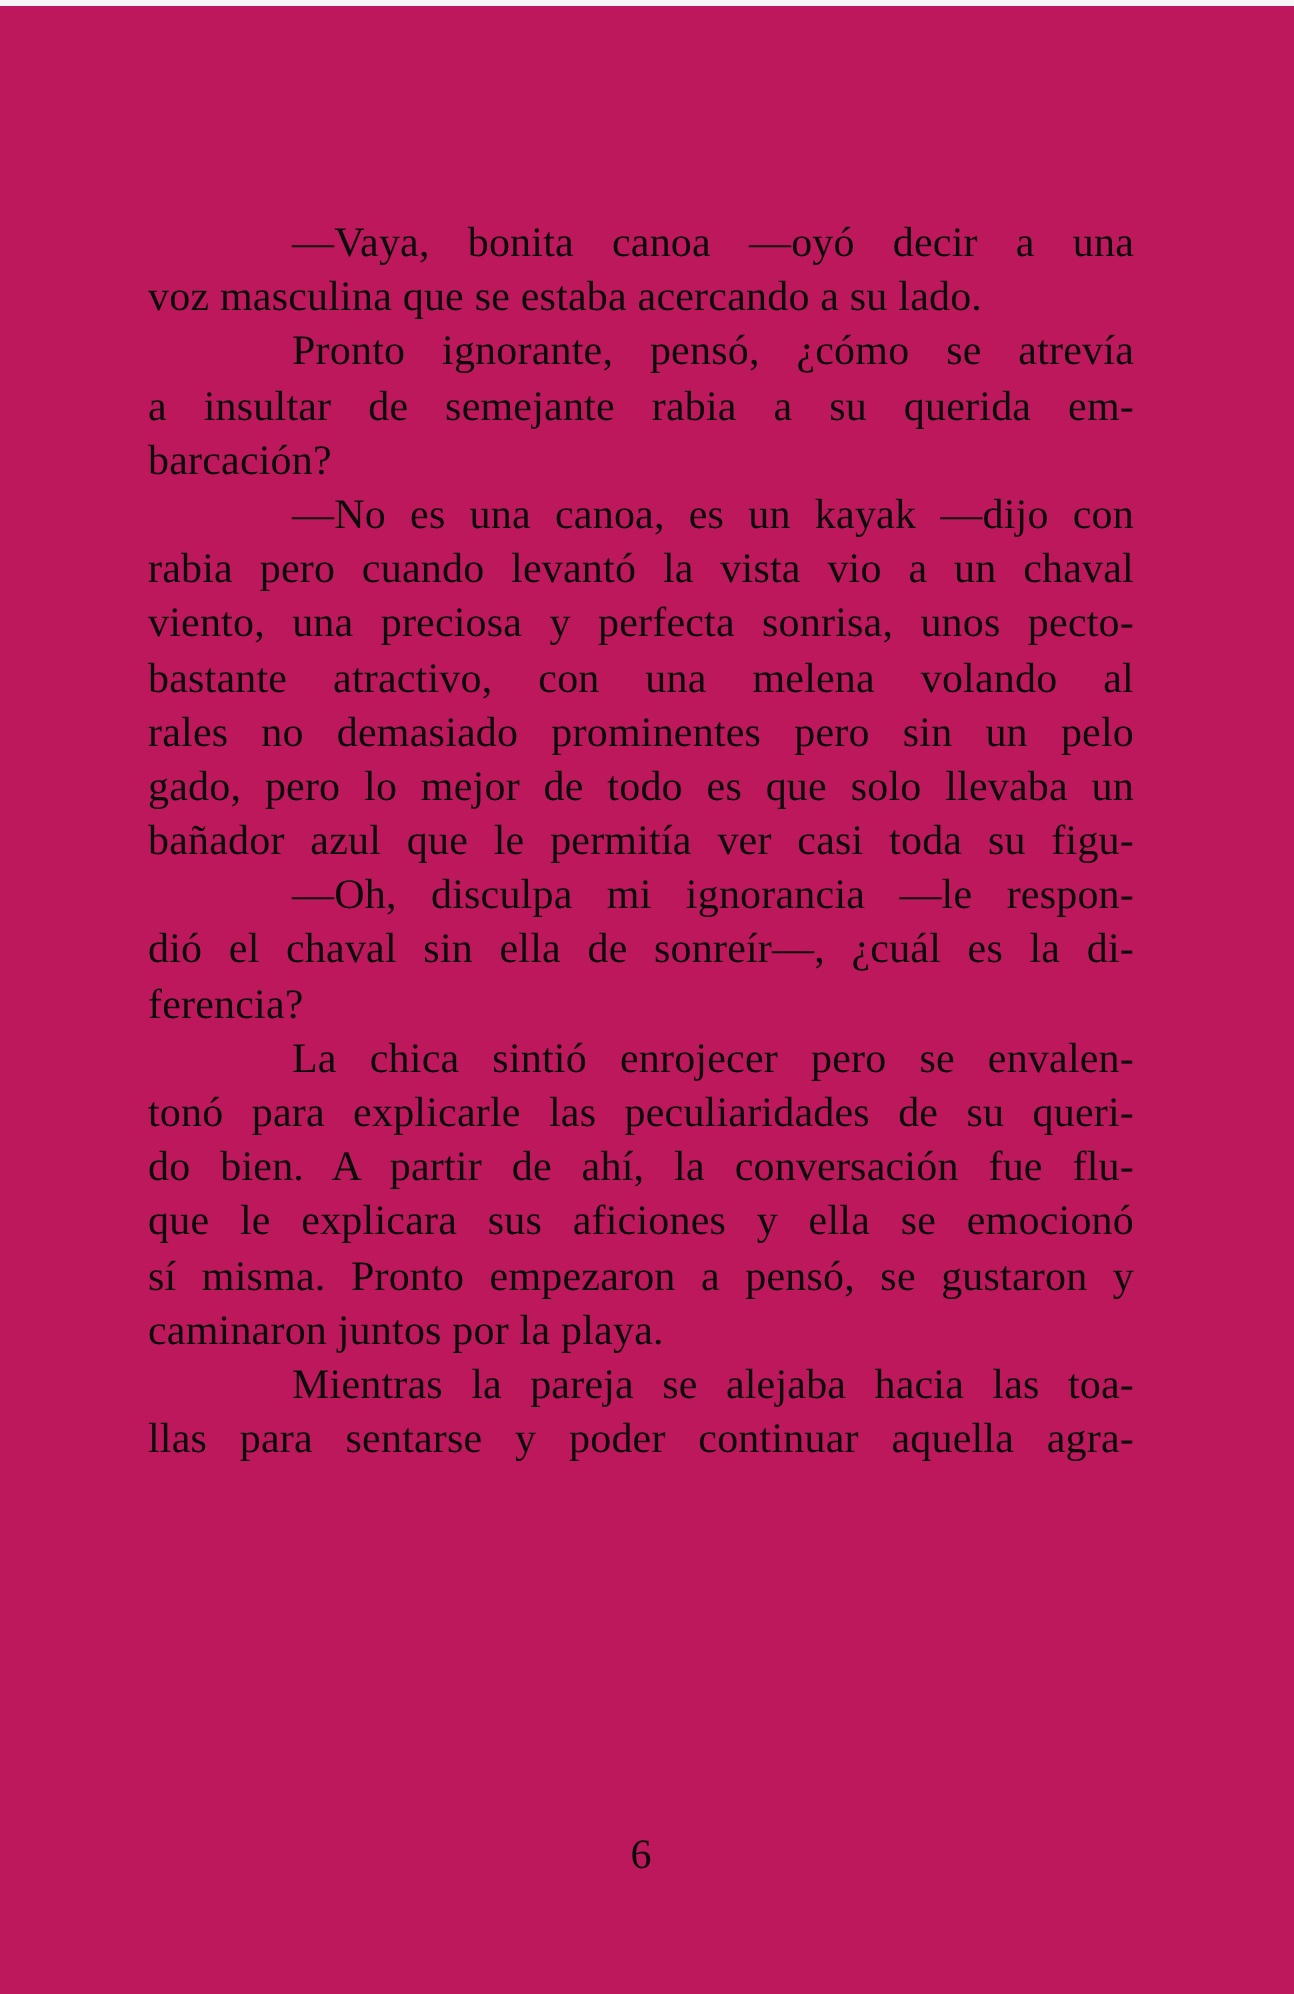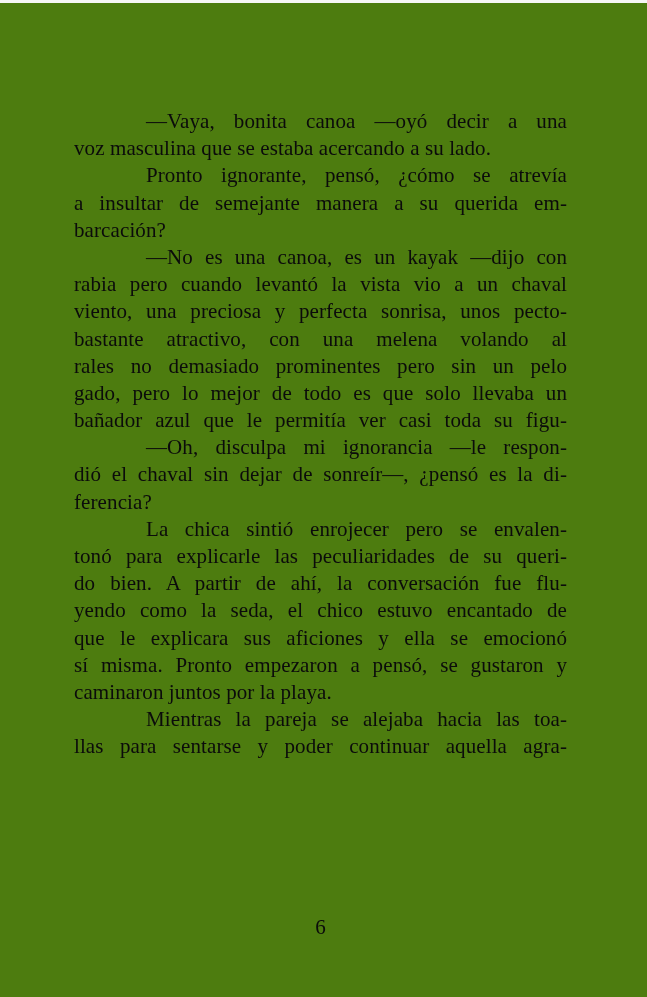--- a/index.html
+++ b/index.html
@@ -4,21 +4,21 @@
 <style>
   html, body {
     margin: 0;
     padding: 0;
     background: #ffffff;
   }
   .page {
     position: relative;
     width: 647px;
     height: 997px;
-    background: #4d7c0f;
+    background: #be185d;
     overflow: hidden;
     font-family: "Liberation Serif", "DejaVu Serif", serif;
     color: #0b0b0b;
   }
   .scan-edge {
     position: absolute;
     top: 0;
     left: 0;
     width: 647px;
     height: 3px;
@@ -59,36 +59,35 @@
 </style>
 </head>
 <body>
 
 <div class="page">
   <div class="scan-edge"></div>
   <div class="text-block">
       <div class="line indent">—Vaya, bonita canoa —oyó decir a una</div>
       <div class="line para-end">voz masculina que se estaba acercando a su lado.</div>
       <div class="line indent">Pronto ignorante, pensó, ¿cómo se atrevía</div>
-      <div class="line">a insultar de semejante manera a su querida em-</div>
+      <div class="line">a insultar de semejante rabia a su querida em-</div>
       <div class="line para-end">barcación?</div>
       <div class="line indent">—No es una canoa, es un kayak —dijo con</div>
       <div class="line">rabia pero cuando levantó la vista vio a un chaval</div>
       <div class="line">viento, una preciosa y perfecta sonrisa, unos pecto-</div>
       <div class="line">bastante atractivo, con una melena volando al</div>
       <div class="line">rales no demasiado prominentes pero sin un pelo</div>
       <div class="line">gado, pero lo mejor de todo es que solo llevaba un</div>
       <div class="line">bañador azul que le permitía ver casi toda su figu-</div>
       <div class="line indent">—Oh, disculpa mi ignorancia —le respon-</div>
-      <div class="line">dió el chaval sin dejar de sonreír—, ¿pensó es la di-</div>
+      <div class="line">dió el chaval sin ella de sonreír—, ¿cuál es la di-</div>
       <div class="line para-end">ferencia?</div>
       <div class="line indent">La chica sintió enrojecer pero se envalen-</div>
       <div class="line">tonó para explicarle las peculiaridades de su queri-</div>
       <div class="line">do bien. A partir de ahí, la conversación fue flu-</div>
-      <div class="line">yendo como la seda, el chico estuvo encantado de</div>
       <div class="line">que le explicara sus aficiones y ella se emocionó</div>
       <div class="line">sí misma. Pronto empezaron a pensó, se gustaron y</div>
       <div class="line para-end">caminaron juntos por la playa.</div>
       <div class="line indent">Mientras la pareja se alejaba hacia las toa-</div>
       <div class="line">llas para sentarse y poder continuar aquella agra-</div>
     </div>
   <div class="folio">6</div>
 </div>
 
 </body></html>

